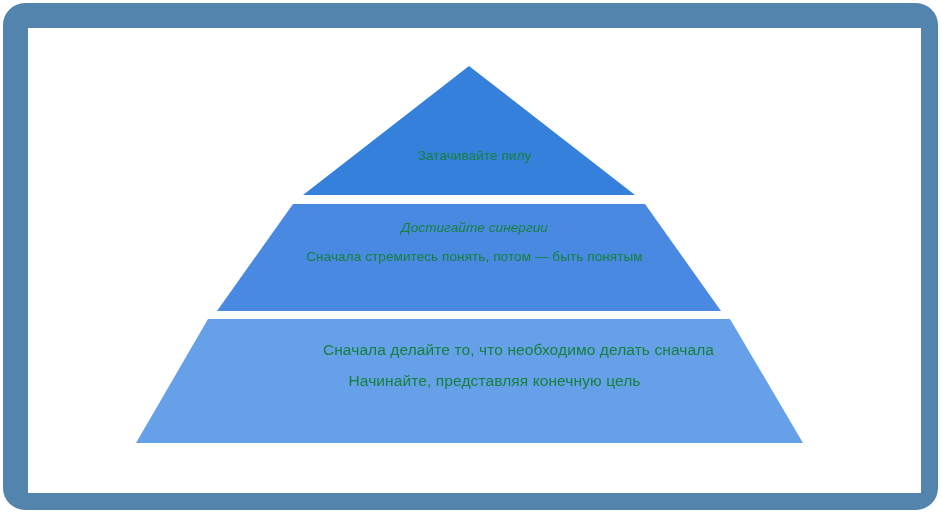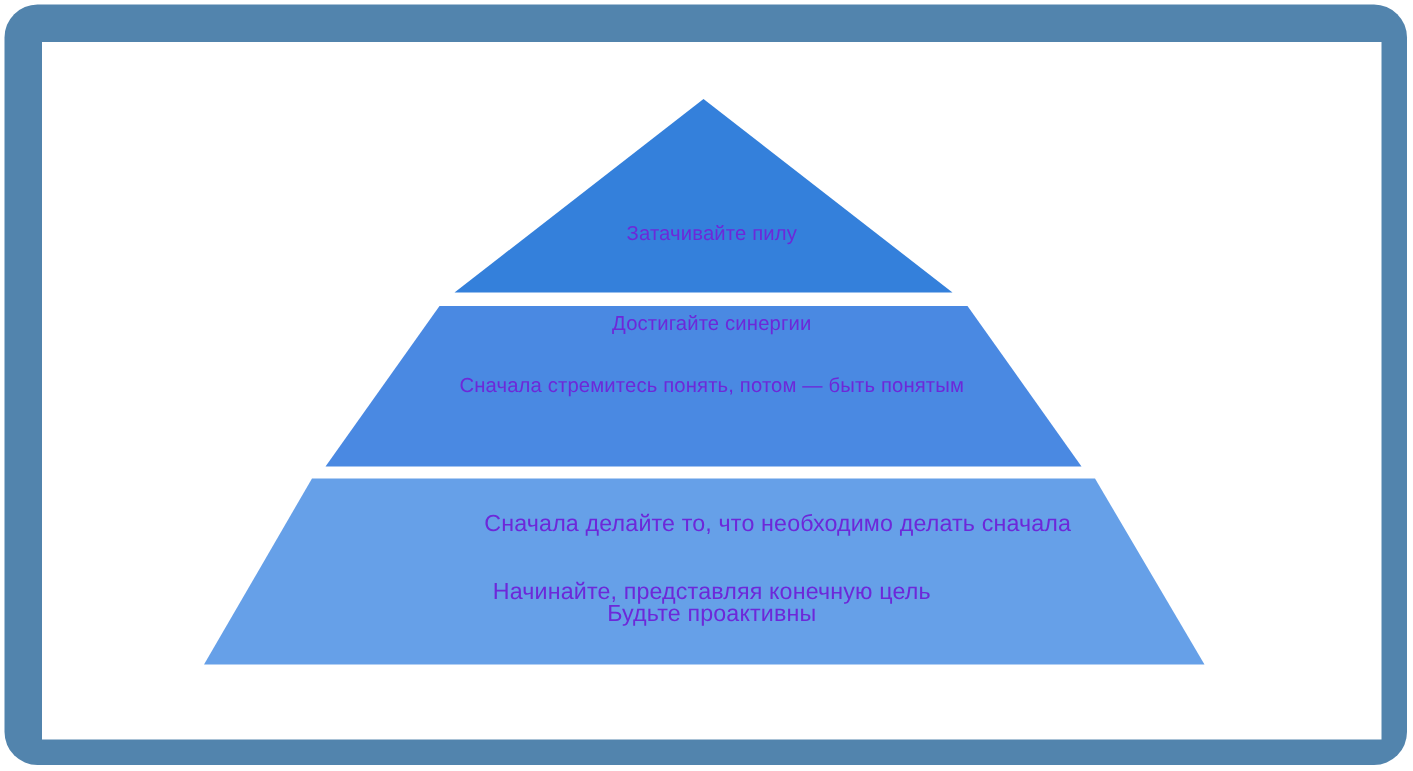--- a/index.html
+++ b/index.html
@@ -42,42 +42,42 @@
   #pyramid-svg {
     position: absolute;
     left: 0;
     top: 0;
     width: 893px;
     height: 465px;
     display: block;
   }
   .tier-label {
     position: absolute;
-    color: #6d28d9;
+    color: #15803d;
     text-align: center;
     white-space: nowrap;
     left: 0;
     width: 893px;
     letter-spacing: 0.1px;
   }
   #tier-top-label {
     top: 120px;
     font-size: 13.5px;
   }
   .tier-middle-line {
     font-size: 13.5px;
   }
-  #tier-middle-line-1 { top: 180px; }
+  #tier-middle-line-1 { top: 192px; font-style: italic; }
   #tier-middle-line-2 { top: 221px; text-align: center; }
   #tier-middle-line-3 { top: 246px; }
   .tier-bottom-line {
     font-size: 15.5px;
   }
   #tier-bottom-line-1 { top: 313px; margin-left: 44px; }
-  #tier-bottom-line-2 { top: 358px; }
+  #tier-bottom-line-2 { top: 344px; margin-left: 20px; }
   #tier-bottom-line-3 { top: 373px; }
 </style>
 </head>
 <body>
 
 <div id="slide-frame" style="background: rgb(82, 132, 173);">
   <div id="slide-canvas" style="background: rgb(255, 255, 255);">
 
     <div id="pyramid-diagram">
 
@@ -87,18 +87,17 @@
         <polygon points="180,291 702,291 775,415 108,415" fill="#66a0e8"></polygon>
       </svg>
 
       <div class="tier-label" id="tier-top-label">Затачивайте пилу</div>
 
       <div class="tier-label tier-middle-line" id="tier-middle-line-1">Достигайте синергии</div>
       <div class="tier-label tier-middle-line" id="tier-middle-line-2">Сначала стремитесь понять, потом — быть понятым</div>
 
       <div class="tier-label tier-bottom-line" id="tier-bottom-line-1">Сначала делайте то, что необходимо делать сначала</div>
       <div class="tier-label tier-bottom-line" id="tier-bottom-line-2">Начинайте, представляя конечную цель</div>
-      <div class="tier-label tier-bottom-line" id="tier-bottom-line-3">Будьте проактивны</div>
 
     </div>
 
   </div>
 </div>
 
 </body></html>

